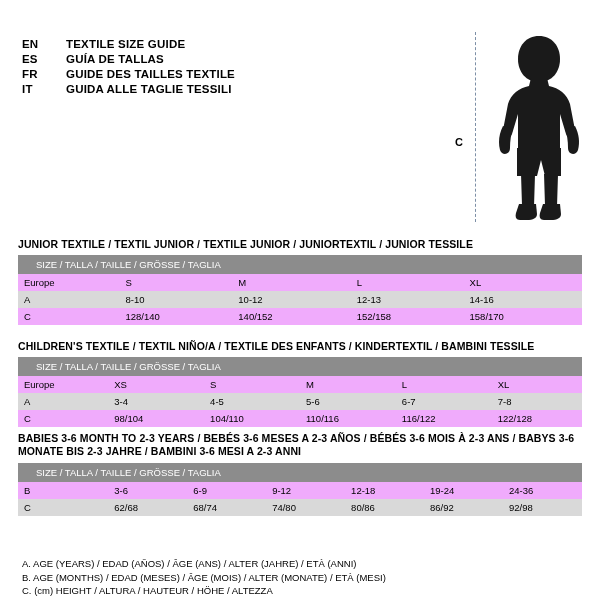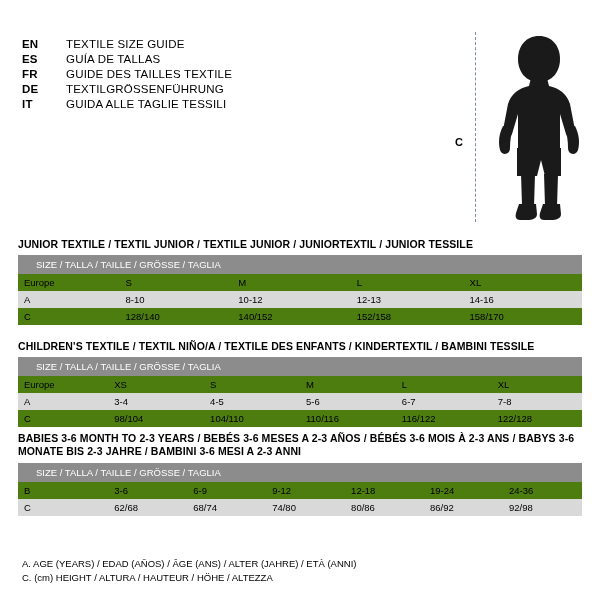--- a/index.html
+++ b/index.html
@@ -36,21 +36,21 @@
   }
   .lang-code {
     width: 44px;
     font-size: 11.5px;
     font-weight: bold;
     letter-spacing: 0.2px;
     color: #000;
   }
   .lang-title {
     font-size: 11.5px;
-    font-weight: normal;
+    font-weight: bold;
     letter-spacing: 0.2px;
     color: #000;
   }
 
   
   .figure-area {
     position: absolute;
     top: 8px;
     left: 455px;
     width: 130px;
@@ -107,21 +107,21 @@
     background: #8c8c8c;
     color: #ffffff;
     font-size: 9.5px;
     padding: 4px 0 4px 18px;
     font-weight: normal;
   }
   tr.alt-row td {
     background: #d9d9d9;
   }
   tr.plain-row td {
-    background: #4d7c0f;
+    background: #f0abfc;
   }
 
   
   .footer {
     position: absolute;
     left: 22px;
     top: 533px;
     width: 540px;
   }
   .footer-line {
@@ -140,24 +140,20 @@
       <span class="lang-code">EN</span>
       <span class="lang-title">TEXTILE SIZE GUIDE</span>
     </div>
     <div class="header-row">
       <span class="lang-code">ES</span>
       <span class="lang-title">GUÍA DE TALLAS</span>
     </div>
     <div class="header-row">
       <span class="lang-code">FR</span>
       <span class="lang-title">GUIDE DES TAILLES TEXTILE</span>
-    </div>
-    <div class="header-row">
-      <span class="lang-code">DE</span>
-      <span class="lang-title">TEXTILGRÖSSENFÜHRUNG</span>
     </div>
     <div class="header-row">
       <span class="lang-code">IT</span>
       <span class="lang-title">GUIDA ALLE TAGLIE TESSILI</span>
     </div>
   </div>
 
   <div class="figure-area">
     <div class="dash-line"></div>
     <div class="c-label">C</div>
@@ -276,16 +272,17 @@
         <td>80/86</td>
         <td>86/92</td>
         <td>92/98</td>
       </tr>
     </tbody>
       </table>
   </div>
 
   <div class="footer">
     <div class="footer-line">A. AGE (YEARS) / EDAD (AÑOS) / ÂGE (ANS) / ALTER (JAHRE) / ETÀ (ANNI)</div>
+    <div class="footer-line">B. AGE (MONTHS) / EDAD (MESES) / ÂGE (MOIS) / ALTER (MONATE) / ETÀ (MESI)</div>
     <div class="footer-line">C. (cm) HEIGHT / ALTURA / HAUTEUR / HÖHE / ALTEZZA</div>
   </div>
 
 </div>
 
 </body></html>

